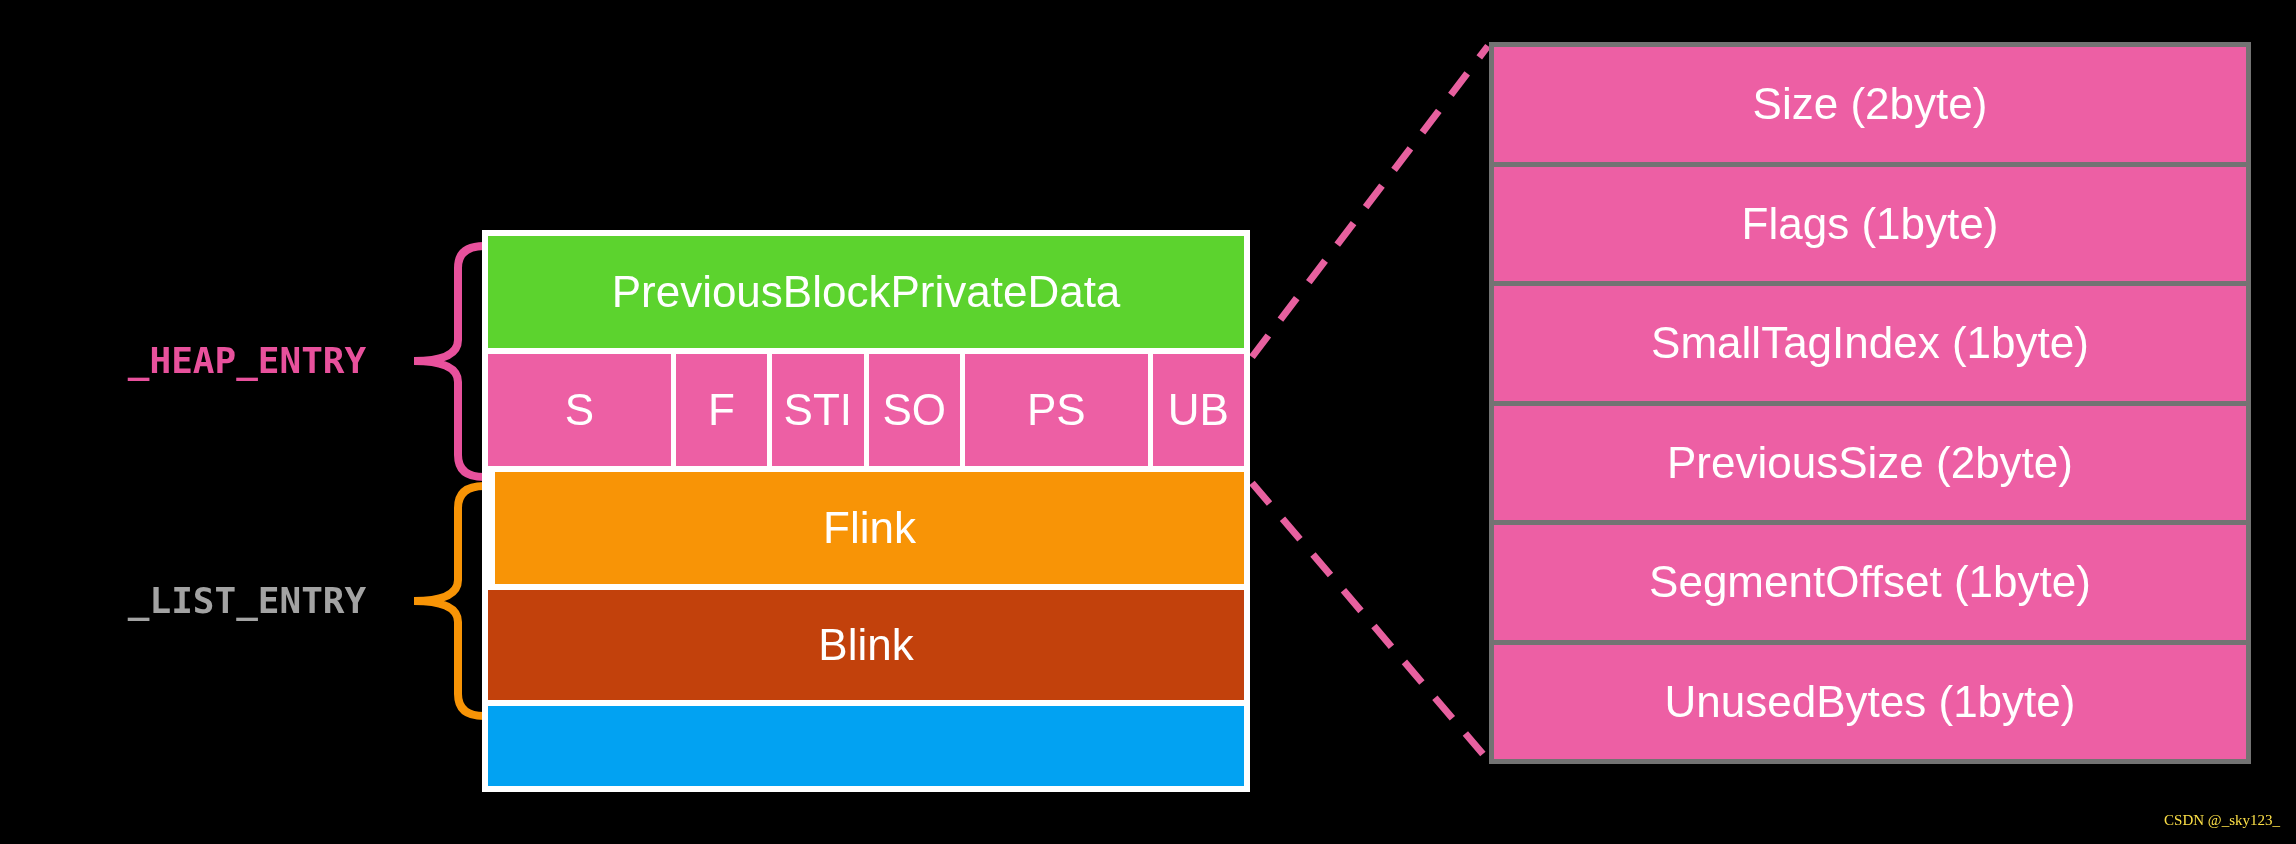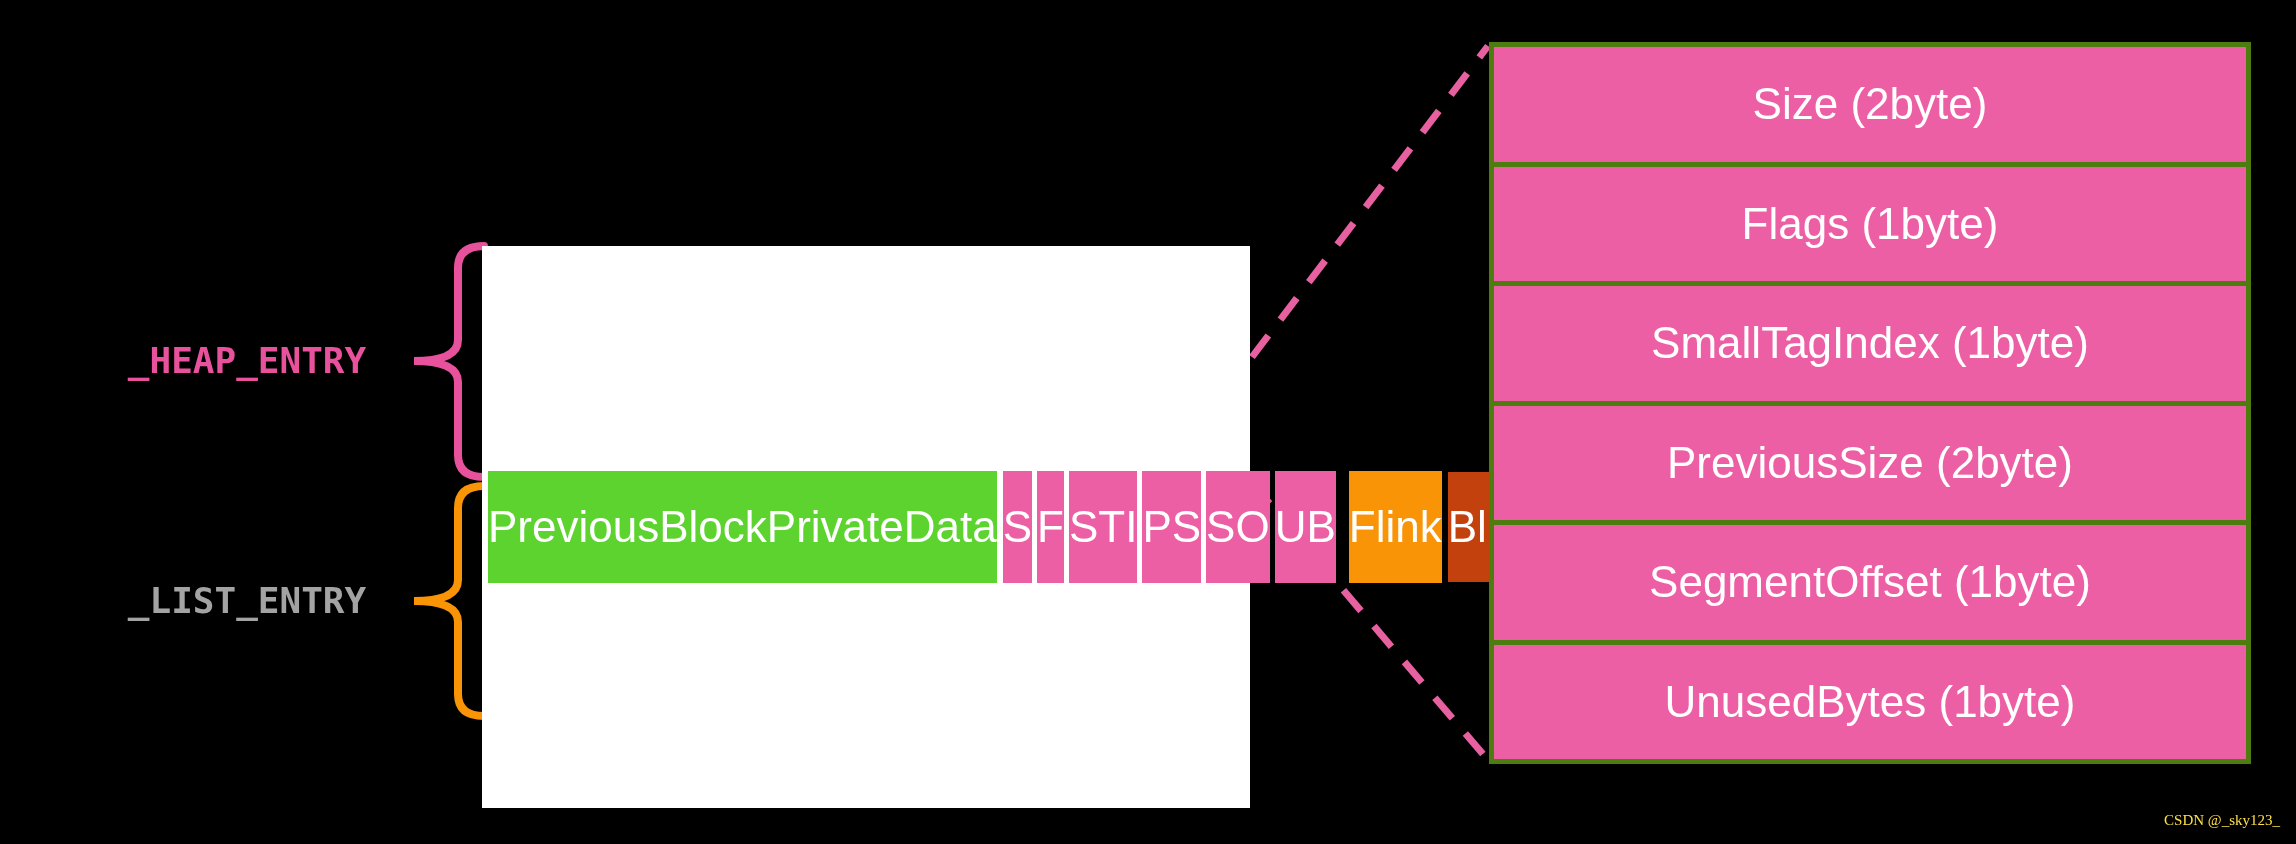--- a/index.html
+++ b/index.html
@@ -37,30 +37,29 @@
     left: 0; top: 0;
     width: 2296px;
     height: 844px;
     pointer-events: none;
   }
 
   
   .heap-block {
     position: absolute;
     left: 482px;
-    top: 246px;
+    top: 230px;
     width: 768px;
     height: 562px;
     background: #ffffff;
     box-sizing: border-box;
     padding: 6px;
     display: flex;
-    flex-direction: row;
+    flex-direction: column;
     gap: 6px;
-    align-items: center;
   }
   .hrow {
     display: flex;
     align-items: center;
     justify-content: center;
     color: #ffffff;
     font-size: 44px;
   }
   .row-green  { height: 112px; background: #5cd32e; }
   .row-cells  { height: 112px; display: flex; gap: 5px; }
@@ -79,21 +78,21 @@
   .span2 { flex-grow: 2; }
   .span1 { flex-grow: 1; }
 
   
   .detail-panel {
     position: absolute;
     left: 1489px;
     top: 42px;
     width: 762px;
     height: 722px;
-    background: #4d7c0f;
+    background: #737373;
     box-sizing: border-box;
     padding: 5px;
     display: flex;
     flex-direction: column;
     gap: 5px;
   }
   .detail-row {
     flex: 1;
     background: #ed5fa4;
     display: flex;
@@ -132,22 +131,22 @@
   <div class="struct-label label-list">_LIST_ENTRY</div>
 
   <div class="heap-block">
     <div class="hrow row-green">
       <span>PreviousBlockPrivateData</span>
     </div>
     <div class="row-cells">
       <div class="cell span2">S</div>
       <div class="cell span1">F</div>
       <div class="cell span1">STI</div>
+      <div class="cell span1">SO</div>
       <div class="cell span2">PS</div>
-      <div class="cell span1">SO</div>
       <div class="cell span1">UB</div>
     </div>
     <div class="hrow row-orange">
       <span>Flink</span>
     </div>
     <div class="hrow row-orange2">
       <span>Blink</span>
     </div>
     <div class="hrow row-blue">
       <span></span>

